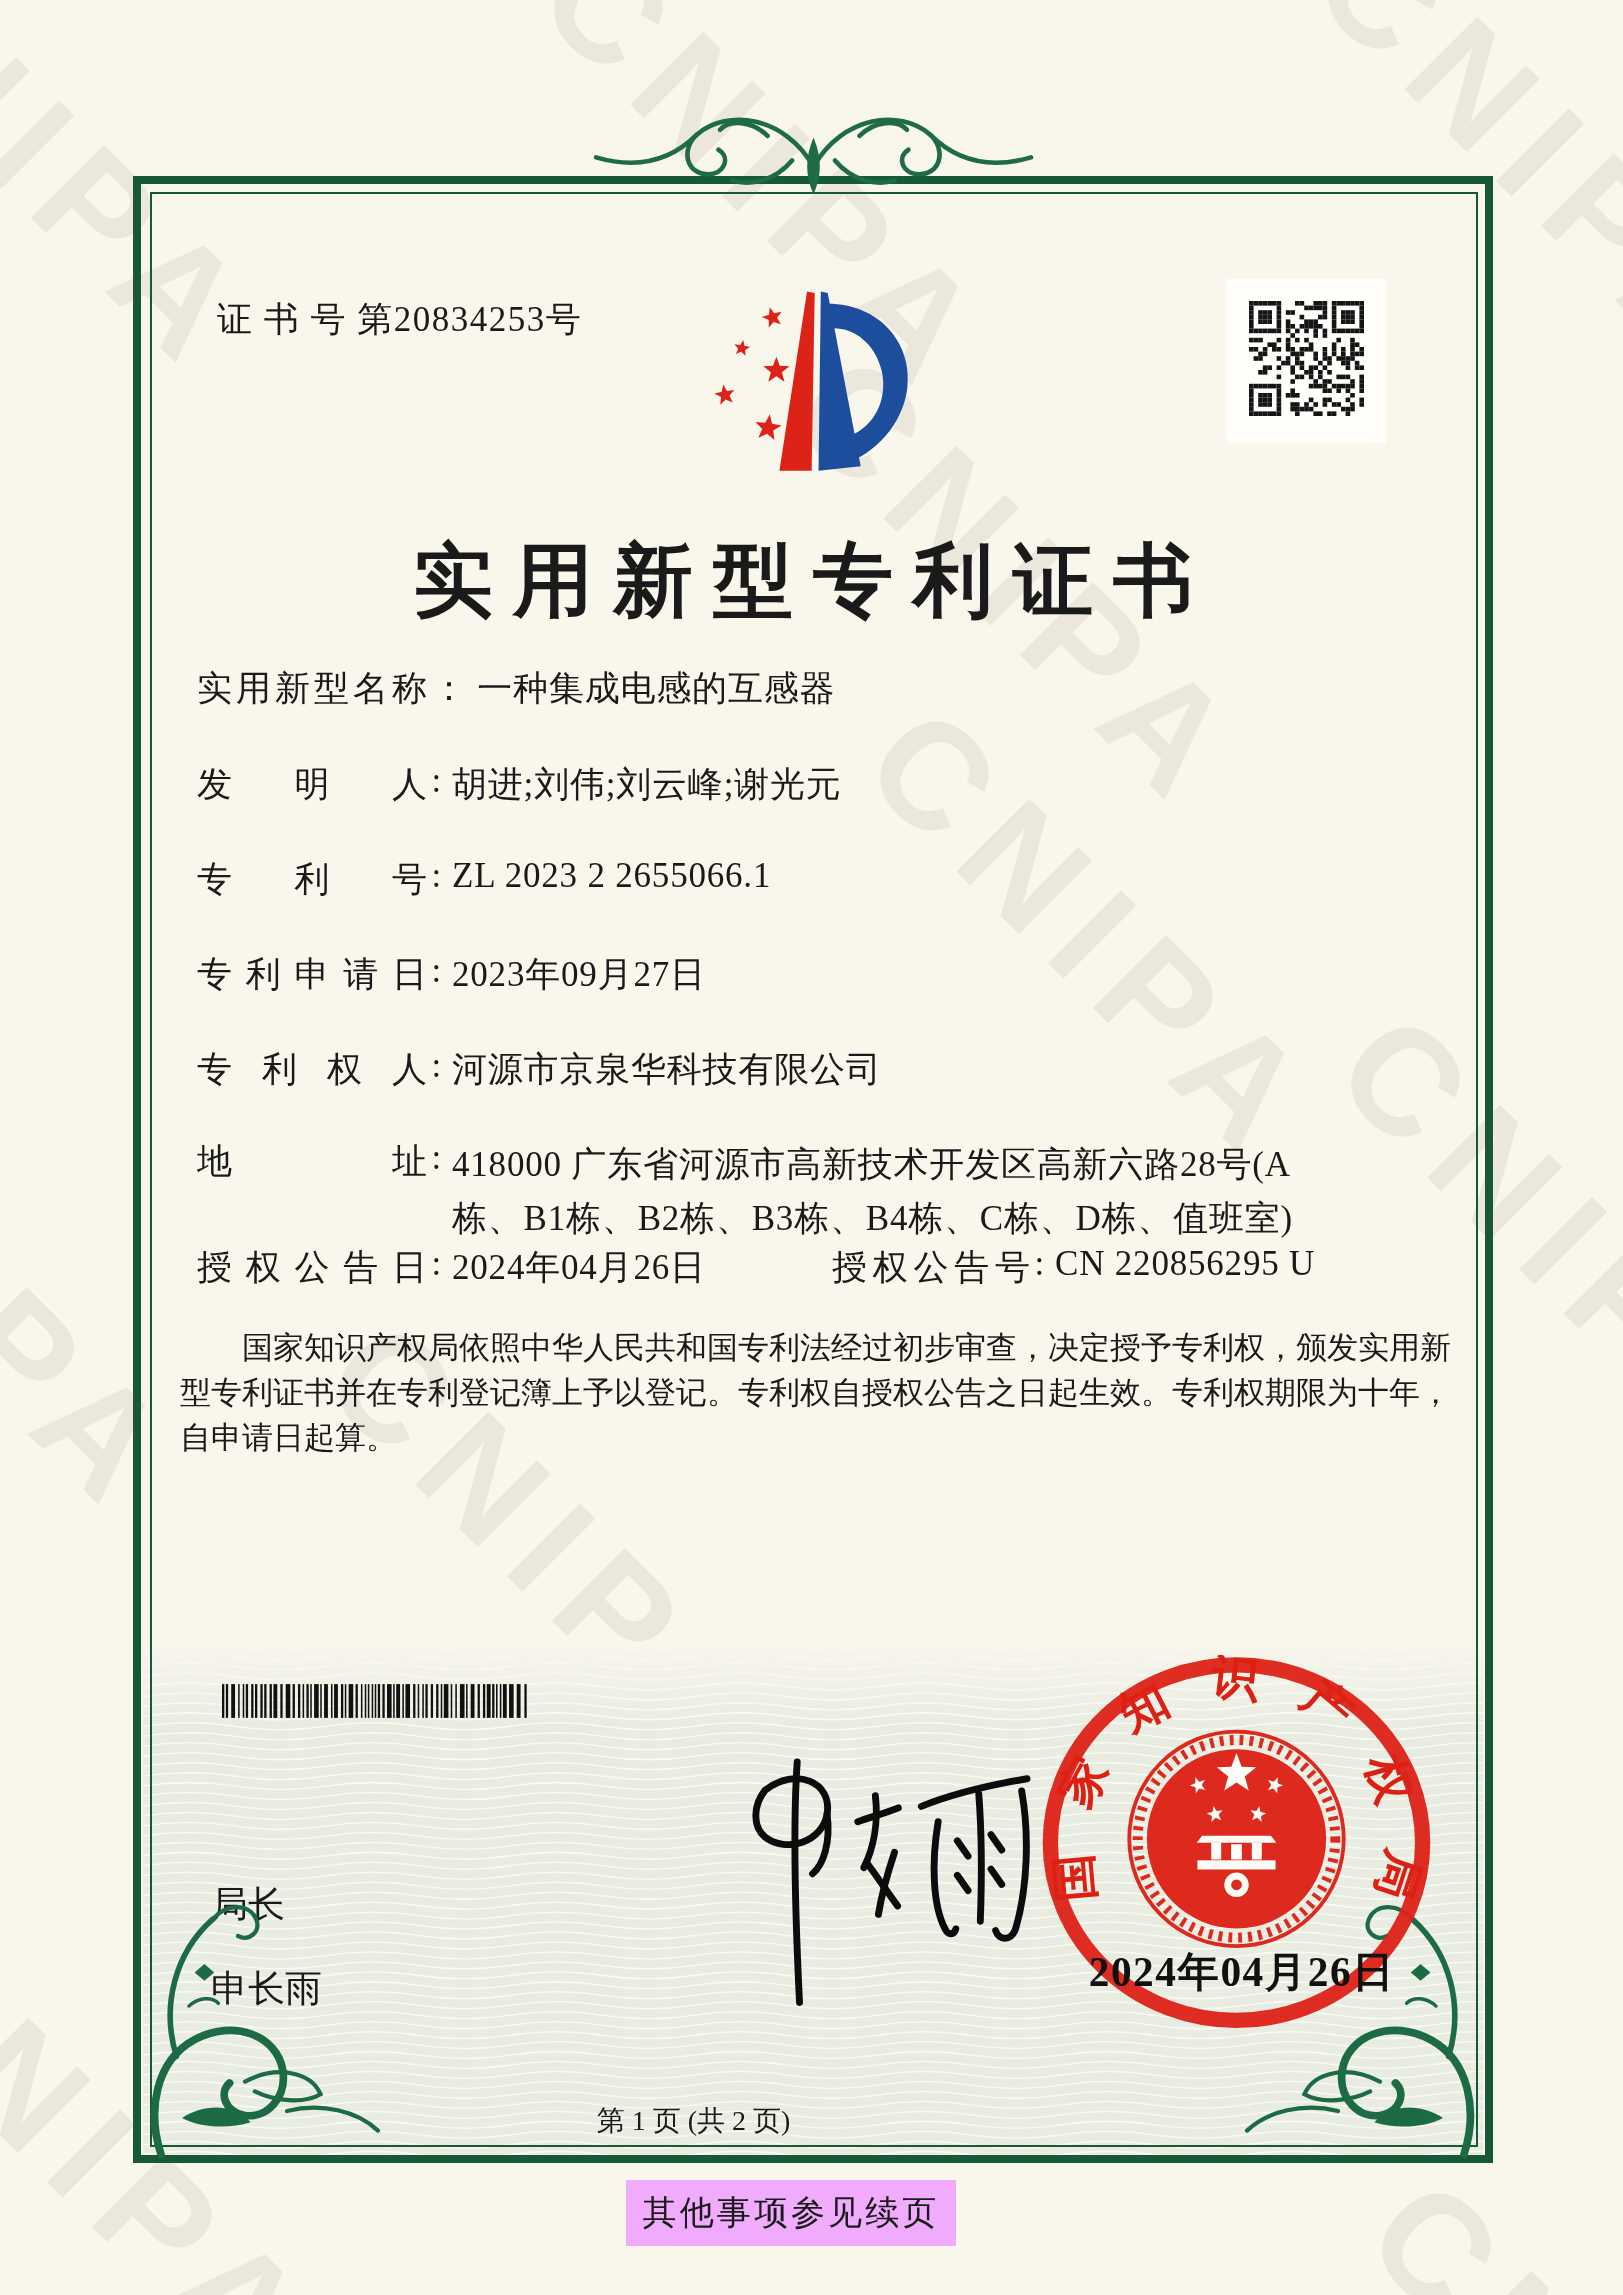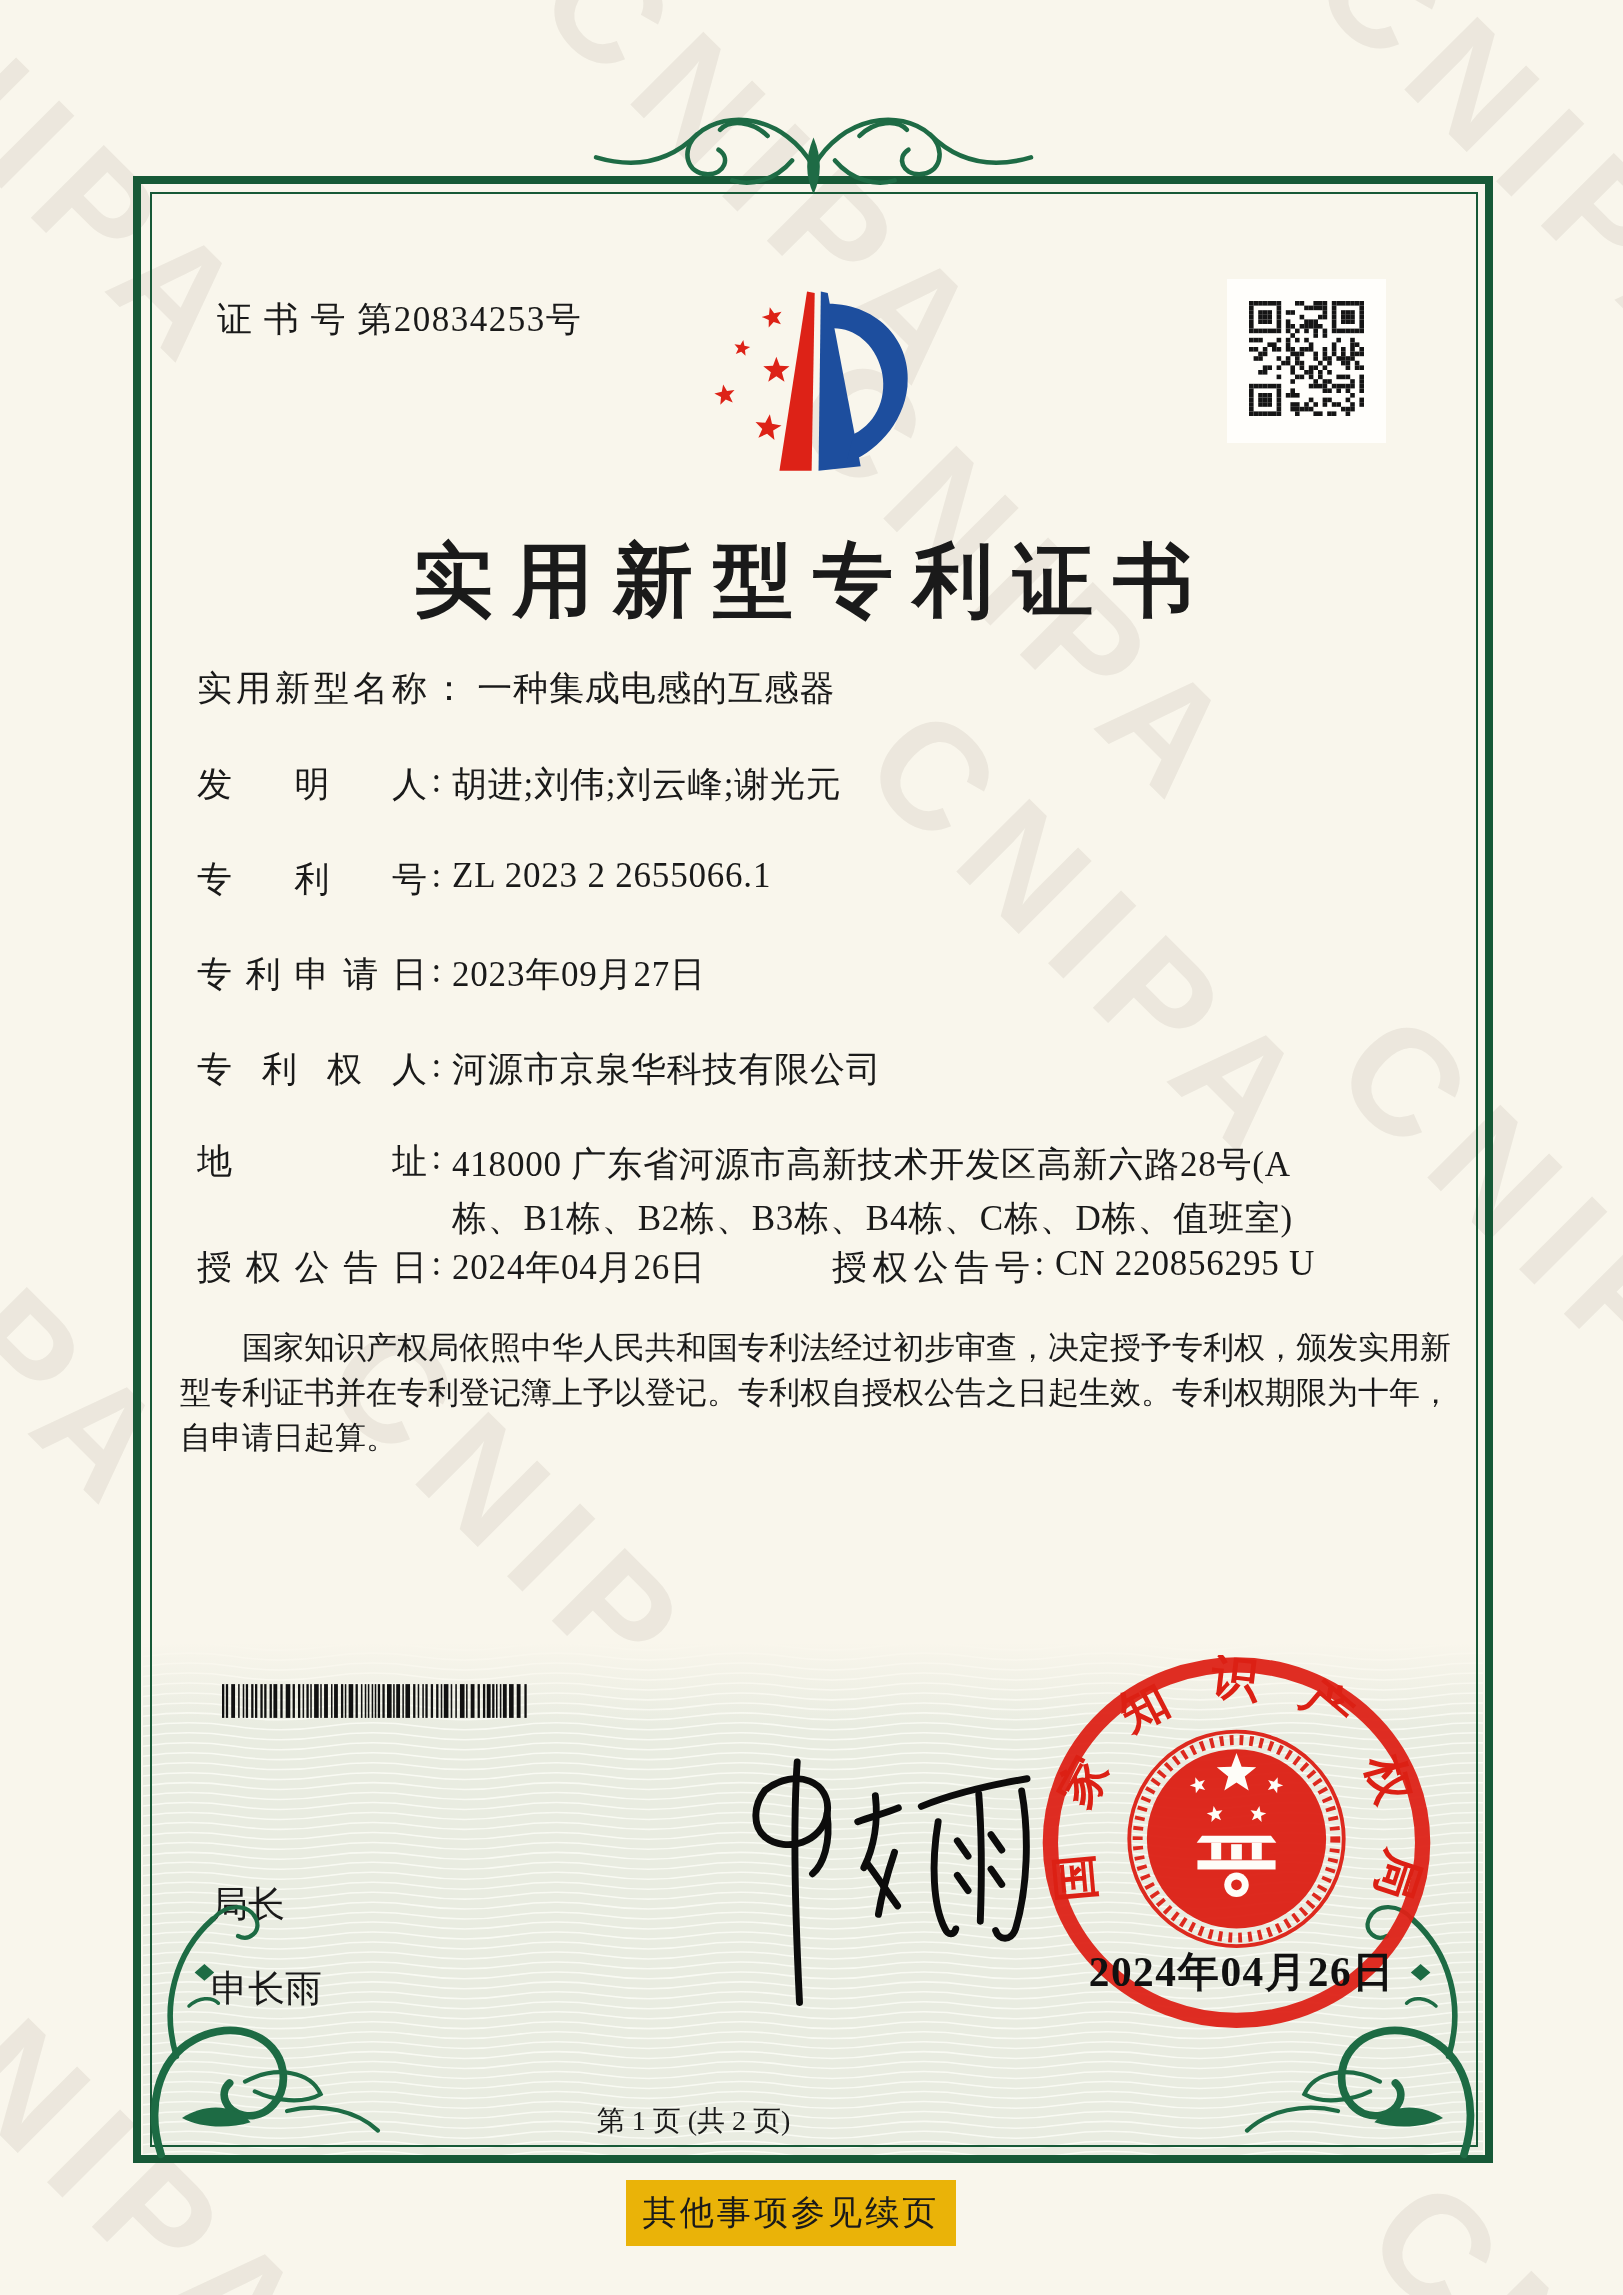--- a/index.html
+++ b/index.html
@@ -27,21 +27,21 @@
   .flabel{display:inline-block;width:230px;text-align:justify;text-align-last:justify;vertical-align:top;}
   .fsep{display:inline-block;margin:0 10.7px 0 4.6px;vertical-align:top;}
   .fval{display:inline-block;vertical-align:top;letter-spacing:0.8px;}
   .fval-wrap{white-space:normal;width:905px;line-height:54px;}
   .body-para{position:absolute;left:180px;width:1271px;font-size:31px;line-height:45px;
       text-align:justify;z-index:6;}
   .body-para p{margin:0 0 7px 0;text-indent:2em;}
   .sig-label{position:absolute;left:211px;font-family:"Liberation Sans","DejaVu Sans",sans-serif;
       font-weight:normal;font-size:37px;z-index:6;}
   .footer-page{position:absolute;left:498px;top:2102px;width:391px;text-align:center;font-size:28px;z-index:6;}
-  .cont-box{position:absolute;left:626px;top:2180px;width:330px;height:66px;background:#eab308;
+  .cont-box{position:absolute;left:626px;top:2180px;width:330px;height:66px;background:#f0abfc;
       z-index:6;display:flex;align-items:center;justify-content:center;}
   .cont-box span{font-size:34px;letter-spacing:3.1px;}
   svg{display:block;}
   .z6{z-index:6;} .z7{z-index:7;} .z8{z-index:8;}
 </style>
 </head>
 <body>
 
 <div class="wm" style="left:-107px;top:-115px">CNIPA</div>
 <div class="wm" style="left:629px;top:-92px">CNIPA</div>

